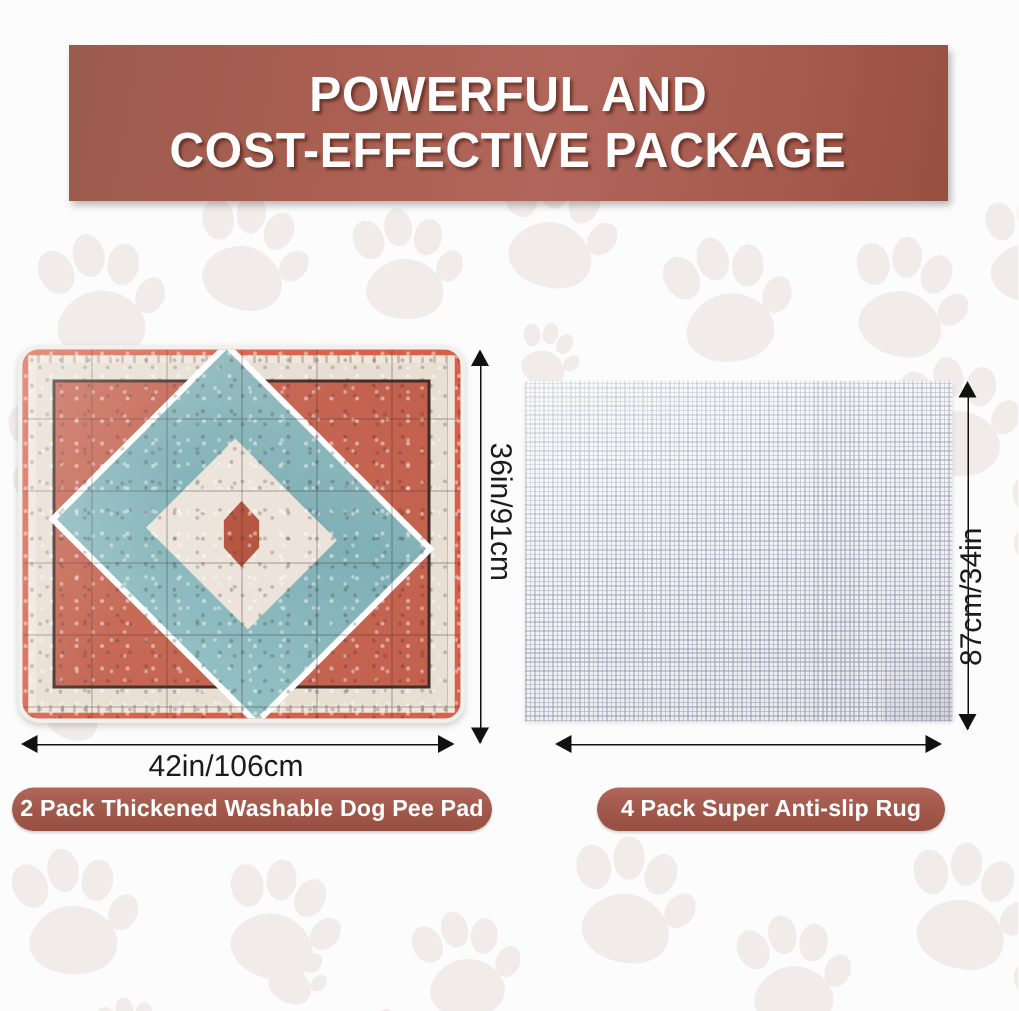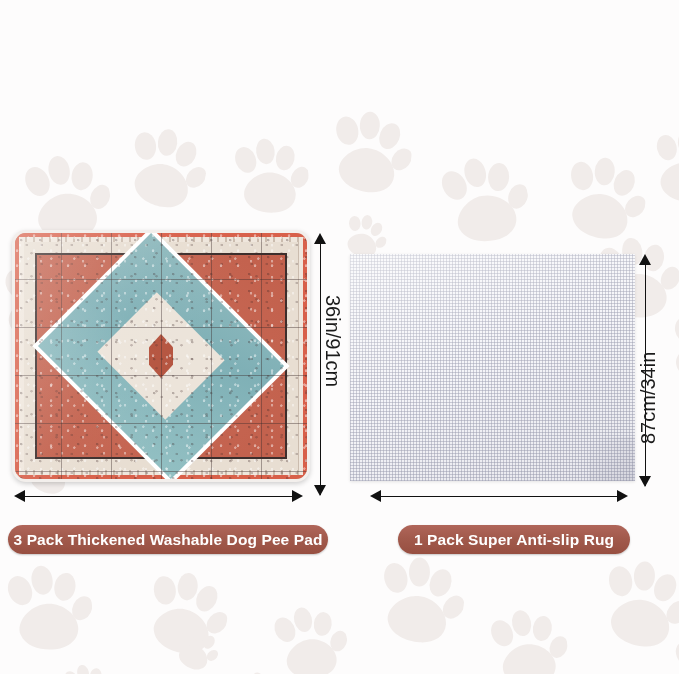--- a/index.html
+++ b/index.html
@@ -379,20 +379,24 @@
         <svg width="92" height="96" viewBox="0 0 92 96" xmlns="http://www.w3.org/2000/svg">
           <ellipse cx="22" cy="28" rx="11.5" ry="15" fill="#f1ecea" transform="rotate(-18 22 28)"></ellipse>
           <ellipse cx="45" cy="20" rx="10.5" ry="14.5" fill="#f1ecea" transform="rotate(-4 45 20)"></ellipse>
           <ellipse cx="67" cy="29" rx="10.5" ry="14" fill="#f1ecea" transform="rotate(16 67 29)"></ellipse>
           <ellipse cx="82" cy="52" rx="9.5" ry="12.5" fill="#f1ecea" transform="rotate(32 82 52)"></ellipse>
           <path d="M46 44 C62 44 76 57 76 70 C76 83 64 90 51 90 C38 90 22 85 18 72 C14 59 30 44 46 44 Z" fill="#f1ecea"></path>
         </svg>
       </div>
     </div>
 
+  <div id="banner">
+    <div class="bline l1">POWERFUL AND</div>
+    <div class="bline l2">COST-EFFECTIVE PACKAGE</div>
+  </div>
 
   <div id="pad-wrap">
     <div id="pad">
       <div class="rug-bg"></div>
       <div class="rug-band"></div>
       <div class="rug-band2"></div>
       <div class="rug-inner-line"></div>
       <div class="rug-field">
         <div class="diamond-out"></div>
         <div class="diamond-teal"></div>
@@ -406,33 +410,34 @@
   </div>
 
   <div class="dimline dim-v" style="left:320px;top:243px;height:252px;"></div>
   <div class="arrowhead ah-up" style="left:314px;top:233px;"></div>
   <div class="arrowhead ah-down" style="left:314px;top:485px;"></div>
   <div class="dim-label vlabel-cw" style="left:344px;top:295px;">36in/91cm</div>
 
   <div class="dimline dim-h" style="left:24px;top:496px;width:274px;"></div>
   <div class="arrowhead ah-left" style="left:14px;top:490px;"></div>
   <div class="arrowhead ah-right" style="left:292px;top:490px;"></div>
+  <div class="dim-label" style="left:99px;top:500px;">42in/106cm</div>
 
   <div id="mesh-wrap">
     <div id="mesh">
       <div class="mesh-shade"></div>
       <div class="mesh-corner"></div>
     </div>
   </div>
 
   <div class="dimline dim-v" style="left:645px;top:264px;height:222px;"></div>
   <div class="arrowhead ah-up" style="left:639px;top:254px;"></div>
   <div class="arrowhead ah-down" style="left:639px;top:476px;"></div>
   <div class="dim-label vlabel-ccw" style="left:637px;top:444px;">87cm/34in</div>
 
   <div class="dimline dim-h" style="left:380px;top:496px;width:243px;"></div>
   <div class="arrowhead ah-left" style="left:370px;top:490px;"></div>
   <div class="arrowhead ah-right" style="left:617px;top:490px;"></div>
 
-  <div class="pill" id="pill-left">3 Pack Thickened Washable Dog Pee Pad</div>
-  <div class="pill" id="pill-right">1 Pack Super Anti-slip Rug</div>
+  <div class="pill" id="pill-left">2 Pack Thickened Washable Dog Pee Pad</div>
+  <div class="pill" id="pill-right">4 Pack Super Anti-slip Rug</div>
 
 </div>
 
 </body></html>

